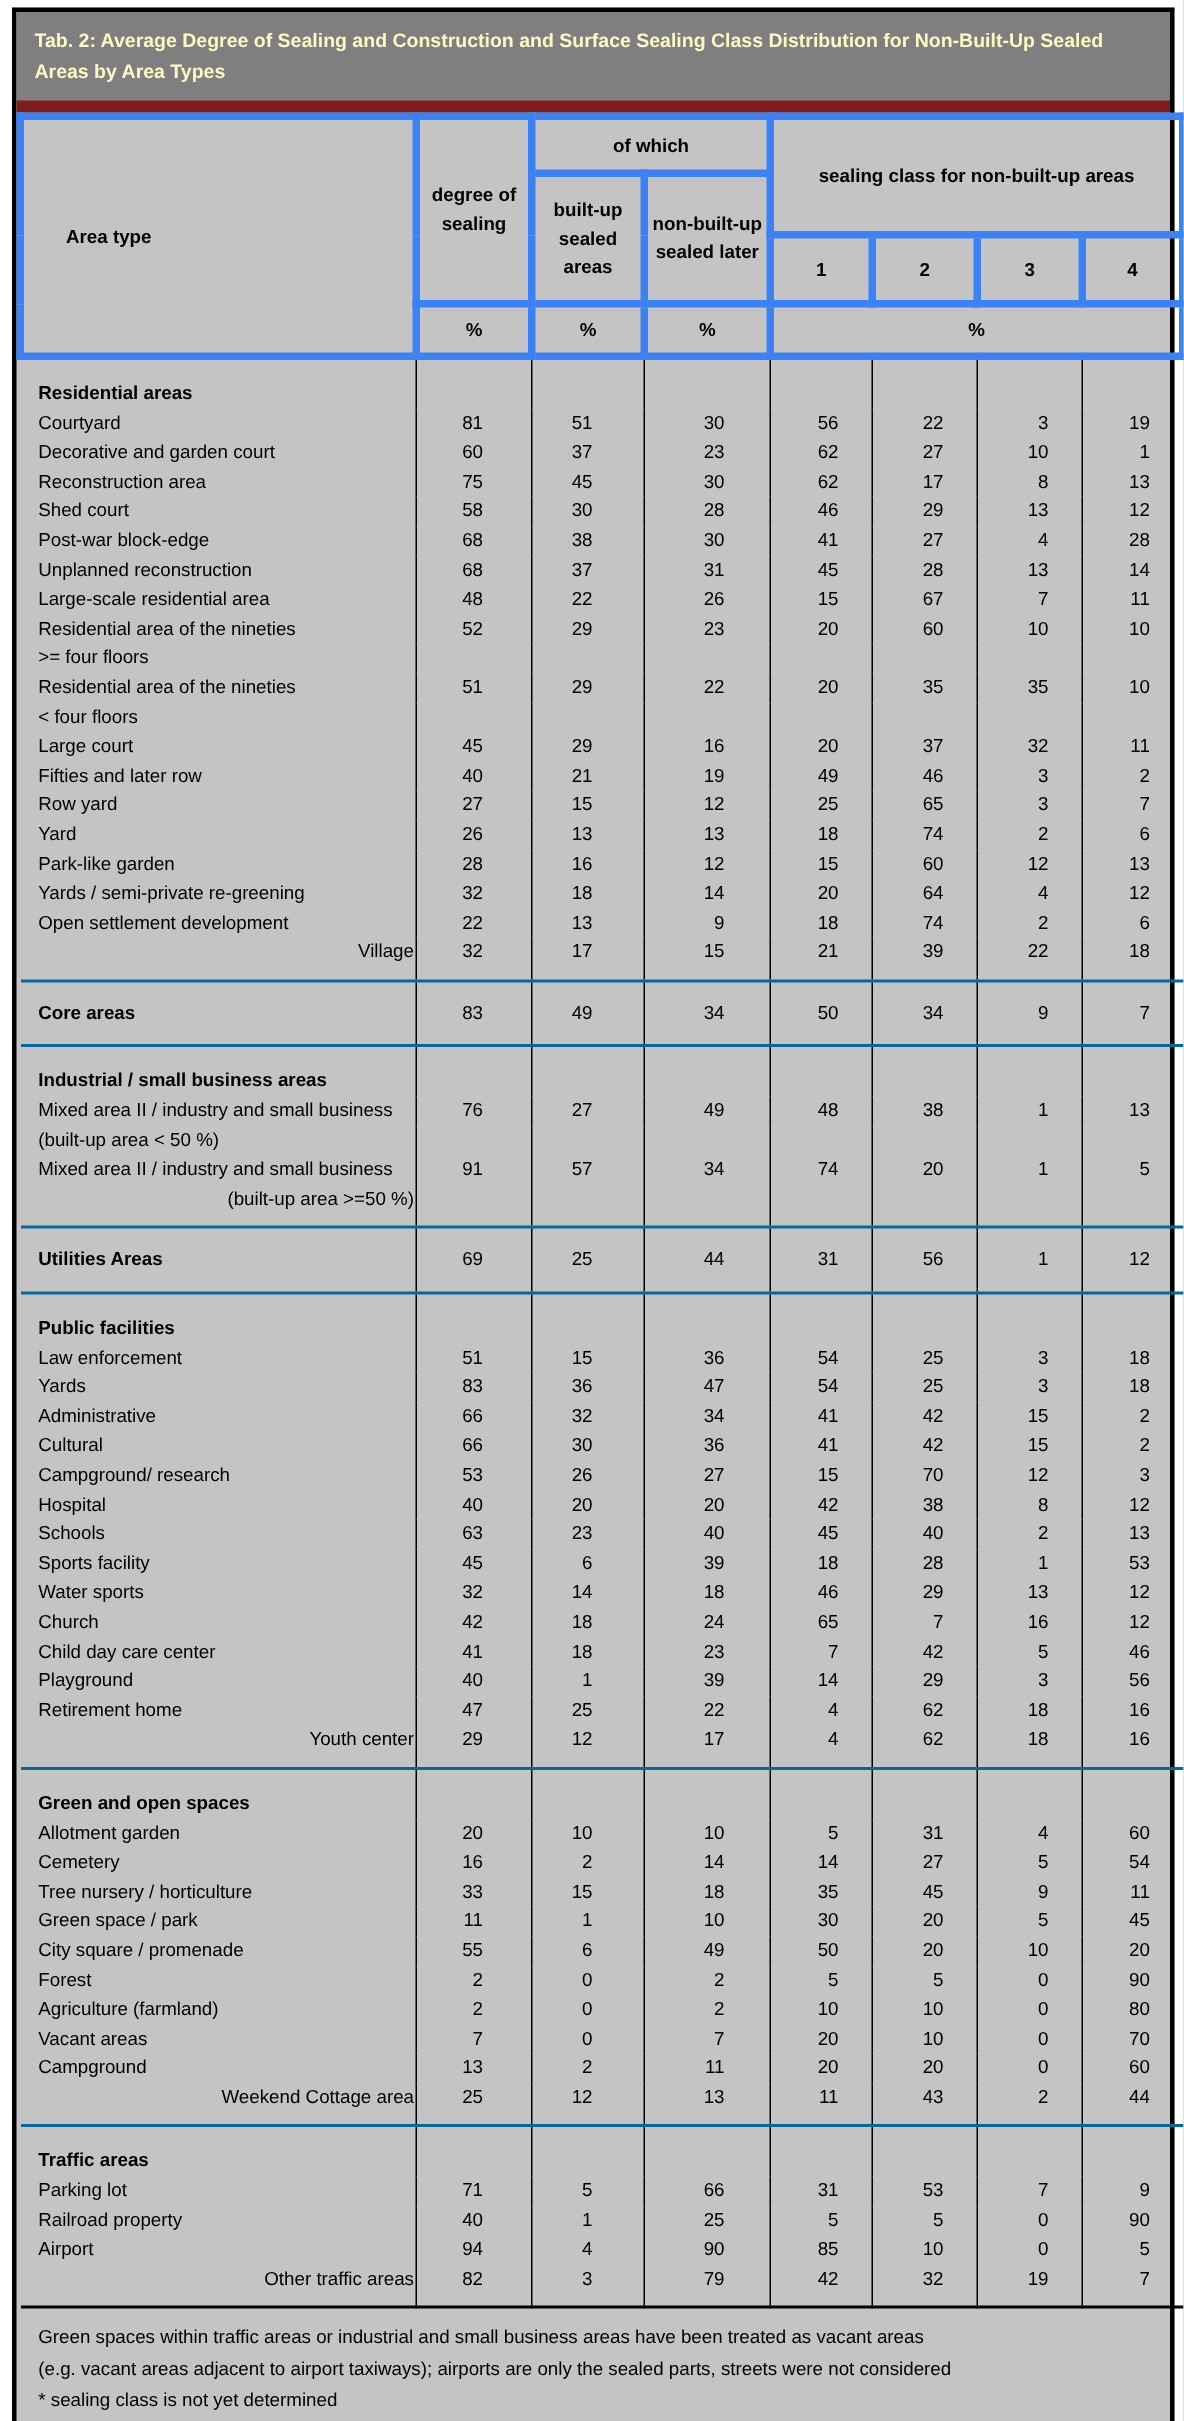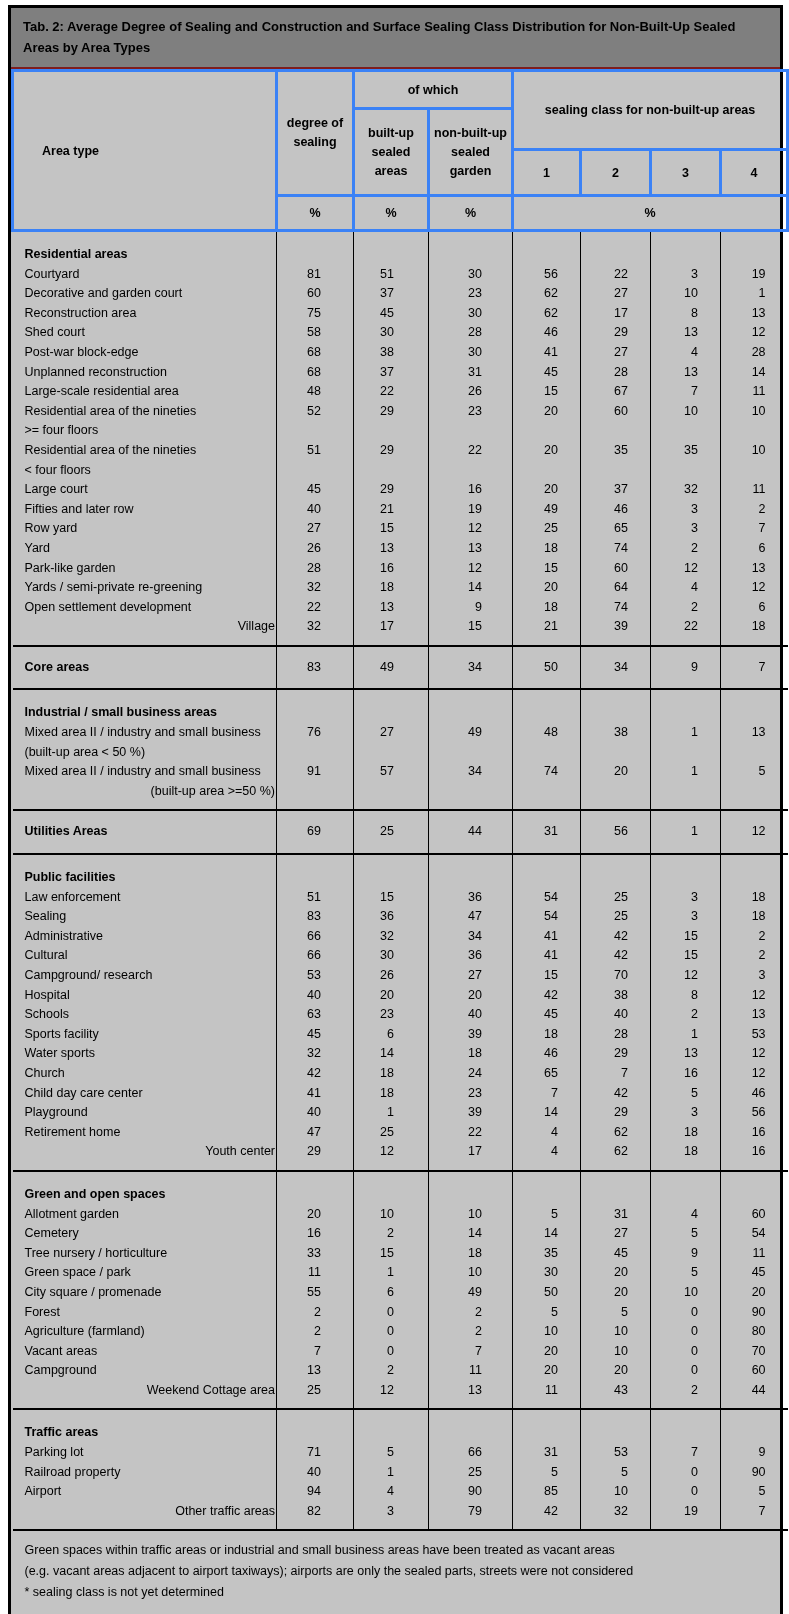--- a/index.html
+++ b/index.html
@@ -9,53 +9,53 @@
     font-family: "Liberation Sans", sans-serif;
     color: #000;
   }
   .frame {
     margin: 5px 6px 5px 8px;
     border: 3px solid #000;
     background: #c4c4c4;
   }
   .titlebar {
     background: #7f7f7f;
-    color: #000000;
+    color: #fef9c3;
     font-weight: bold;
     font-size: 13px;
     line-height: 21px;
     padding: 8px 14px 9px 12px;
-    border-bottom: 2px solid #7f1d1d;
+    border-bottom: 8px solid #7f1d1d;
   }
   table {
     border-collapse: collapse;
     table-layout: fixed;
     width: 100%;
     font-size: 12.5px;
   }
   thead { border-bottom: 3px solid #000; }
   thead th {
-    border: 3px solid #3b82f6;
+    border: 5px solid #3b82f6;
     font-weight: bold;
     text-align: center;
     vertical-align: middle;
     padding: 0 2px;
     font-size: 12.5px;
   }
   thead th.area {
     text-align: left;
     padding-left: 28px;
   }
   tr.hr1 { height: 38px; }
   tr.hr2 { height: 41px; }
   tr.hr3 { height: 46px; }
   tr.hr4 { height: 35px; }
   thead th.multi { line-height: 19px; }
 
-  tbody.section { border-top: 2px solid #000000; }
+  tbody.section { border-top: 2px solid #0369a1; }
   tbody.section td {
     line-height: 19.6px;
     padding-top: 0;
     padding-bottom: 0;
     vertical-align: top;
   }
   tbody.section tr { height: 19.6px; }
   td.label { text-align: left; padding-left: 12px; }
   td.val { border-left: 1px solid #000; text-align: right; }
   td.val:nth-child(2) { padding-right: 32px; }
@@ -89,21 +89,21 @@
     </colgroup>
     <thead>
       <tr class="hr1">
         <th class="area" rowspan="4">Area type</th>
         <th class="multi" rowspan="3">degree of sealing</th>
         <th colspan="2">of which</th>
         <th colspan="4" rowspan="2">sealing class for non-built-up areas</th>
       </tr>
       <tr class="hr2">
         <th class="multi" rowspan="2">built-up sealed areas</th>
-        <th class="multi" rowspan="2">non-built-up sealed garden</th>
+        <th class="multi" rowspan="2">non-built-up sealed later</th>
       </tr>
       <tr class="hr3">
         <th>1</th>
         <th>2</th>
         <th>3</th>
         <th>4</th>
       </tr>
       <tr class="hr4">
         <th>%</th>
         <th>%</th>
@@ -404,21 +404,21 @@
           <td class="label">Law enforcement</td>
           <td class="val">51</td>
           <td class="val">15</td>
           <td class="val">36</td>
           <td class="val">54</td>
           <td class="val">25</td>
           <td class="val">3</td>
           <td class="val">18</td>
         </tr>
         <tr>
-          <td class="label">Sealing</td>
+          <td class="label">Yards</td>
           <td class="val">83</td>
           <td class="val">36</td>
           <td class="val">47</td>
           <td class="val">54</td>
           <td class="val">25</td>
           <td class="val">3</td>
           <td class="val">18</td>
         </tr>
         <tr>
           <td class="label">Administrative</td>

